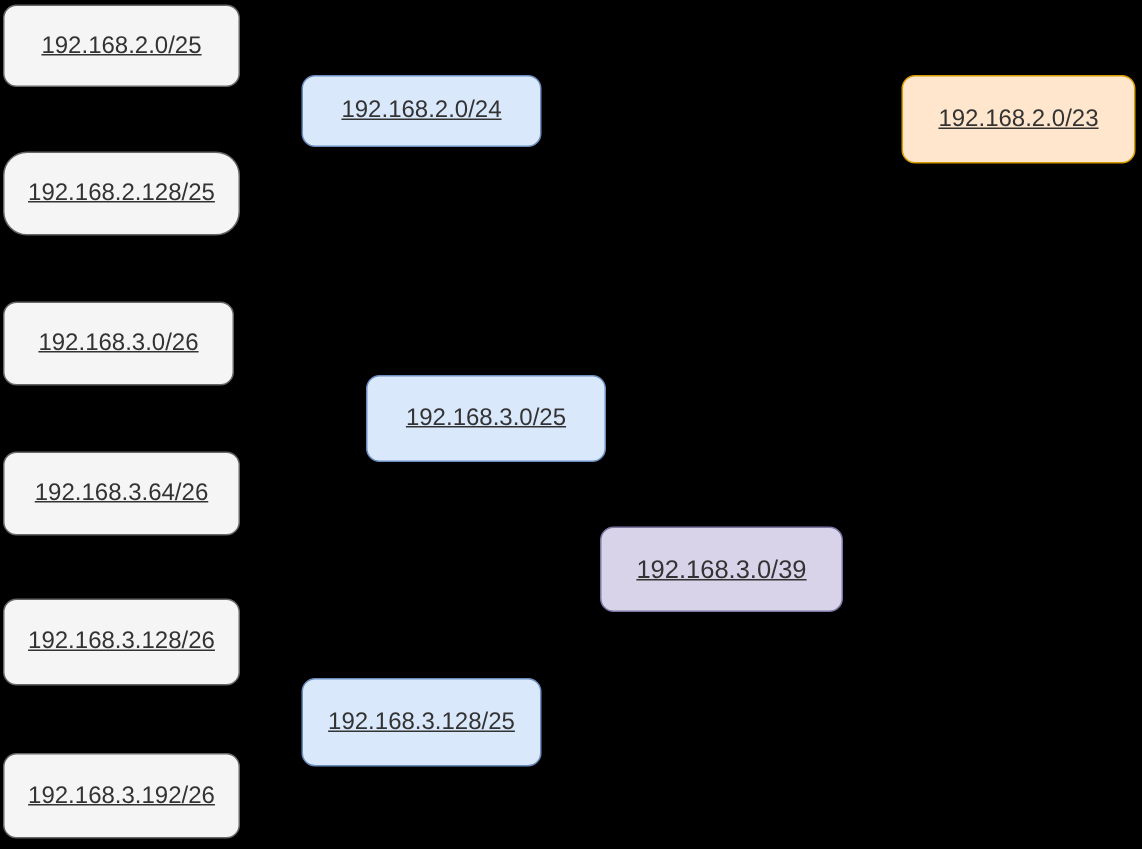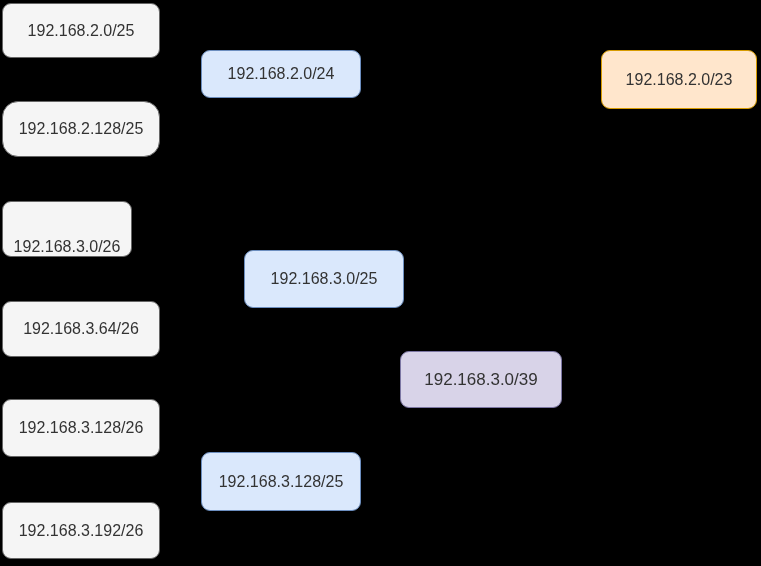--- a/index.html
+++ b/index.html
@@ -19,30 +19,31 @@
     position: absolute;
     box-sizing: border-box;
     display: flex;
     align-items: center;
     justify-content: center;
     border-radius: 9px;
     border: 1.5px solid #666;
     font-size: 16px;
     color: var(--text, #333333);
     white-space: nowrap;
+    text-decoration: underline;
   }
   .node--gray   { background: var(--gray-fill,   #f5f5f5); border-color: var(--gray-stroke,   #666666); }
   .node--blue   { background: var(--blue-fill,   #dae8fc); border-color: var(--blue-stroke,   #6c8ebf); }
   .node--purple { background: var(--purple-fill, #d8d3e8); border-color: var(--purple-stroke, #7c76a3); font-size: 17px; }
   .node--orange { background: var(--orange-fill, #ffe6cc); border-color: var(--orange-stroke, #d79b00); text-align: center; }
 
   
   .n0  { left: 2px;   top: 3px;   width: 158px; height: 55px; }
   .n1  { left: 2px;   top: 101px; width: 158px; height: 56px; border-radius: 16px; }
-  .n2  { left: 2px;   top: 201px; width: 130px; height: 56px; align-items: flex-end; }
+  .n2  { left: 2px;   top: 201px; width: 154px; height: 56px; }
   .n3  { left: 2px;   top: 301px; width: 158px; height: 56px; }
   .n4  { left: 2px;   top: 399px; width: 158px; height: 58px; }
   .n5  { left: 2px;   top: 478px; width: 158px; height: 57px; margin-top: 24px; }
   
   .n6  { left: 201px; top: 50px;  width: 160px; height: 48px; }
   .n7  { left: 201px; top: 250px; width: 160px; height: 58px; margin-left: 43px; }
   .n8  { left: 201px; top: 452px; width: 160px; height: 59px; }
   
   .n9  { left: 400px; top: 351px; width: 162px; height: 57px; }
   

